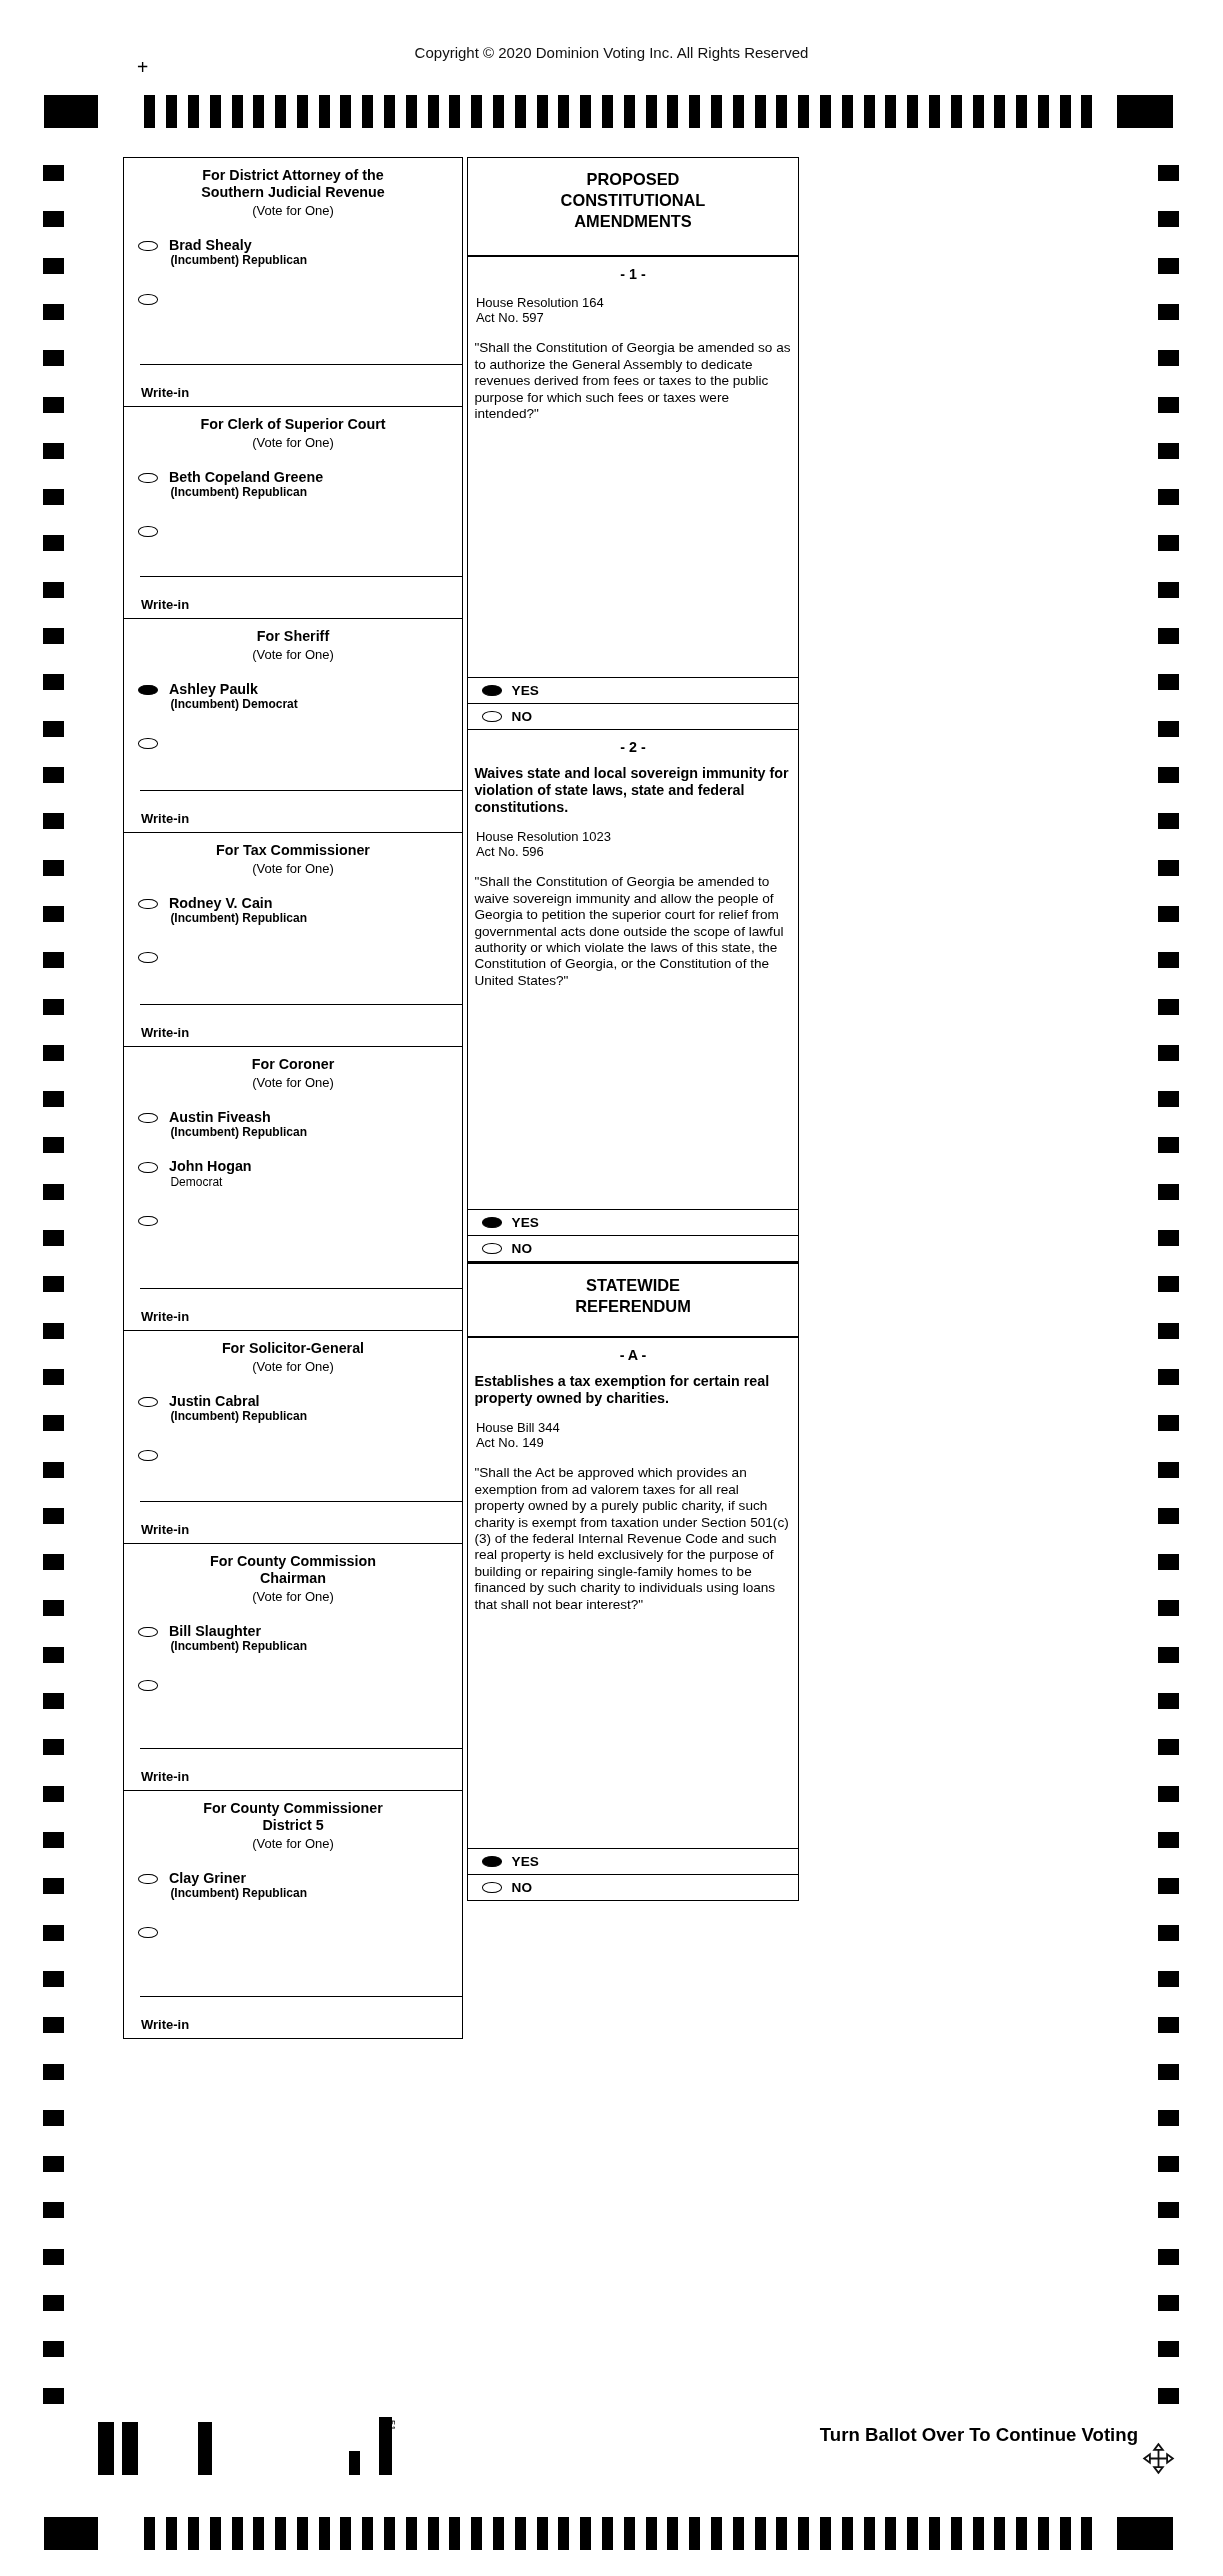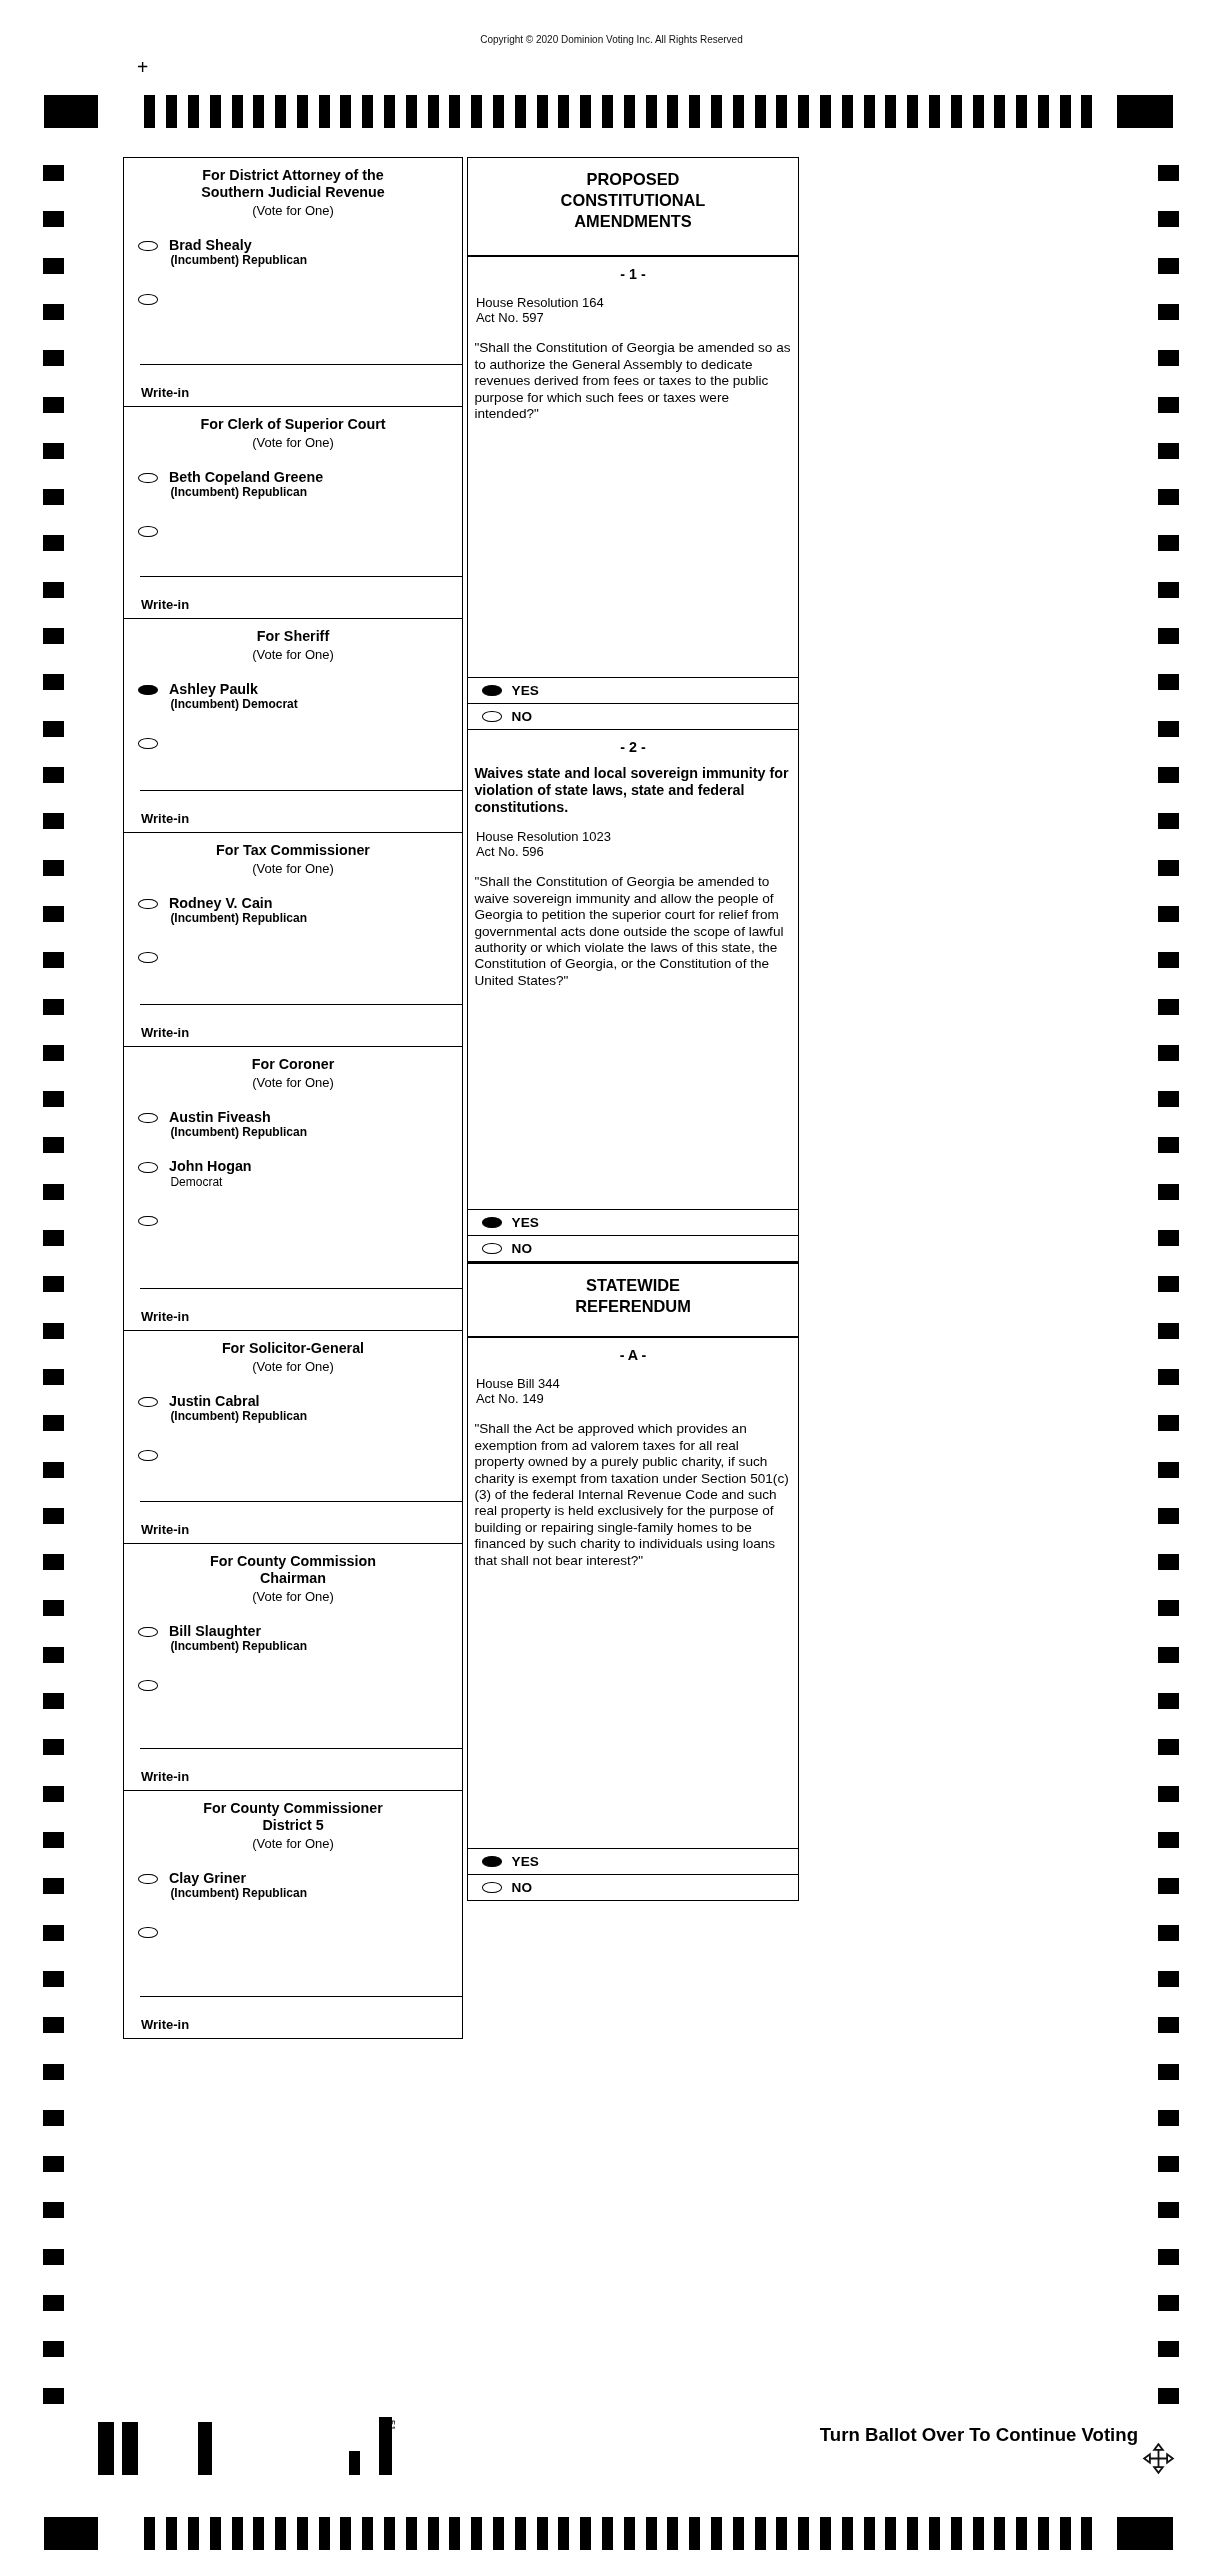--- a/index.html
+++ b/index.html
@@ -1,21 +1,21 @@
 <!DOCTYPE html>
 <html style="font-size:11.4px"><head>
 <meta charset="utf-8">
 <style>
   * { box-sizing: border-box; margin: 0; padding: 0; }
   html,body { background:#ffffff; }
   body { font-family: "Liberation Sans", sans-serif; color:#000; }
   .page { position:relative; width:1223px; height:2576px; background:#fff; overflow:hidden; }
 
-  .copyright { position:absolute; top:34px; left:50%; transform:translateX(-50%);
-               font-size:10px; color:#111; white-space:nowrap; }
+  .copyright { position:absolute; top:44px; left:50%; transform:translateX(-50%);
+               font-size:15px; color:#111; white-space:nowrap; }
   .plus-mark { position:absolute; left:137px; top:57px; font-size:19.3px; font-weight:400; }
 
   
   .band { position:absolute; left:0; width:1223px; height:33px; }
   .band.top { top:95px; } .band.bottom { top:2517px; }
   .band .blk { position:absolute; top:0; height:100%; background:#000; }
   .band .bar { position:absolute; top:0; width:11.4px; height:100%; background:#000; }
   .edge-mark { position:absolute; width:21.4px; height:15.7px; background:#000; }
 
   
@@ -364,20 +364,21 @@
           <div class="vrow">
       <span class="bubble"></span>
       <span class="vlabel">NO</span>
     </div>
         </div>
       </section>
       <div class="mhead" id="mh2">STATEWIDE
 REFERENDUM</div>
       <section class="measure" style="min-height: 562px;">
         <div class="m-num">- A -</div>
+    <div class="m-sum">Establishes a tax exemption for certain real property owned by charities.</div>
     <div class="m-ref">House Bill 344
 Act No. 149</div>
     <div class="m-q">"Shall the Act be approved which provides an exemption from ad valorem taxes for all real property owned by a purely public charity, if such charity is exempt from taxation under Section 501(c)(3) of the federal Internal Revenue Code and such real property is held exclusively for the purpose of building or repairing single-family homes to be financed by such charity to individuals using loans that shall not bear interest?"</div>
     <div class="m-choices">
           <div class="vrow">
       <span class="bubble filled"></span>
       <span class="vlabel">YES</span>
     </div>
           <div class="vrow">
       <span class="bubble"></span>

